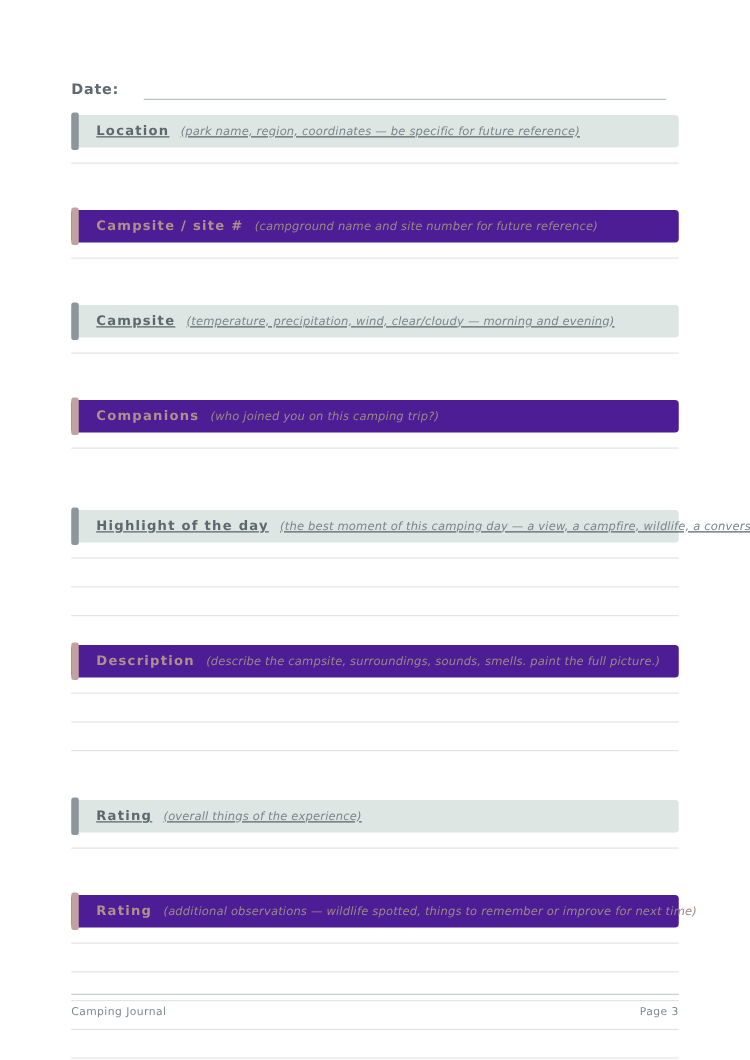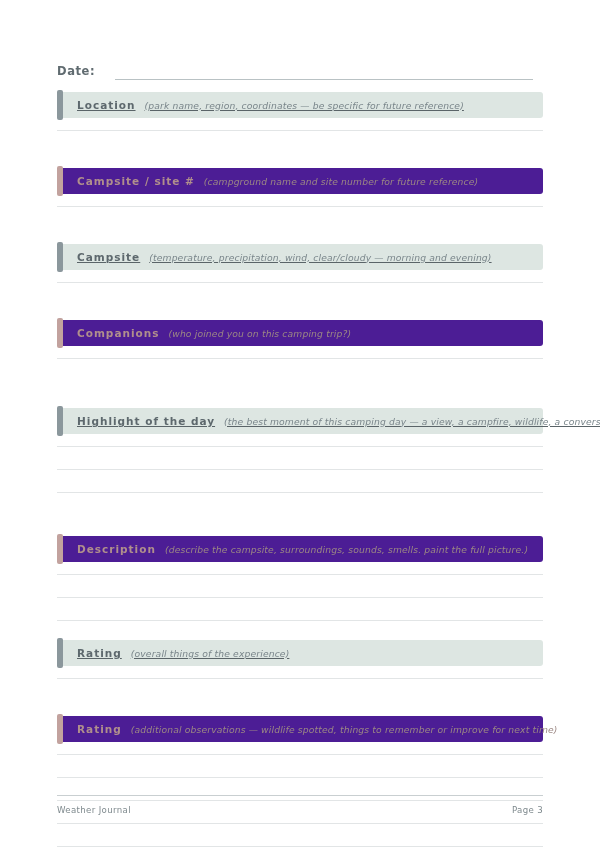--- a/index.html
+++ b/index.html
@@ -191,21 +191,21 @@
           <div class="accent"></div>
           <span class="sec-label">Highlight of the day</span>
           <span class="sec-hint">(the best moment of this camping day — a view, a campfire, wildlife, a conversation)</span>
         </div>
         <div class="lines">
           <div class="wline" style="top: 12px;"></div>
           <div class="wline" style="top: 35px;"></div>
           <div class="wline" style="top: 58px;"></div>
         </div>
       </div>
-      <div class="section v-rose" style="top: 536px;">
+      <div class="section v-rose" style="top: 516px;">
         <div class="sec-bar">
           <div class="accent"></div>
           <span class="sec-label">Description</span>
           <span class="sec-hint">(describe the campsite, surroundings, sounds, smells. paint the full picture.)</span>
         </div>
         <div class="lines">
           <div class="wline" style="top: 12px;"></div>
           <div class="wline" style="top: 35px;"></div>
           <div class="wline" style="top: 58px;"></div>
         </div>
@@ -232,18 +232,18 @@
           <div class="wline" style="top: 58px;"></div>
           <div class="wline" style="top: 81px;"></div>
           <div class="wline" style="top: 104px;"></div>
         </div>
       </div>
     </div>
 
   <div class="footer">
     <div class="footer-rule"></div>
     <div class="footer-row">
-      <span>Weather Journal</span>
+      <span>Camping Journal</span>
       <span>Page 3</span>
     </div>
   </div>
 
 </div>
 
 </body></html>

